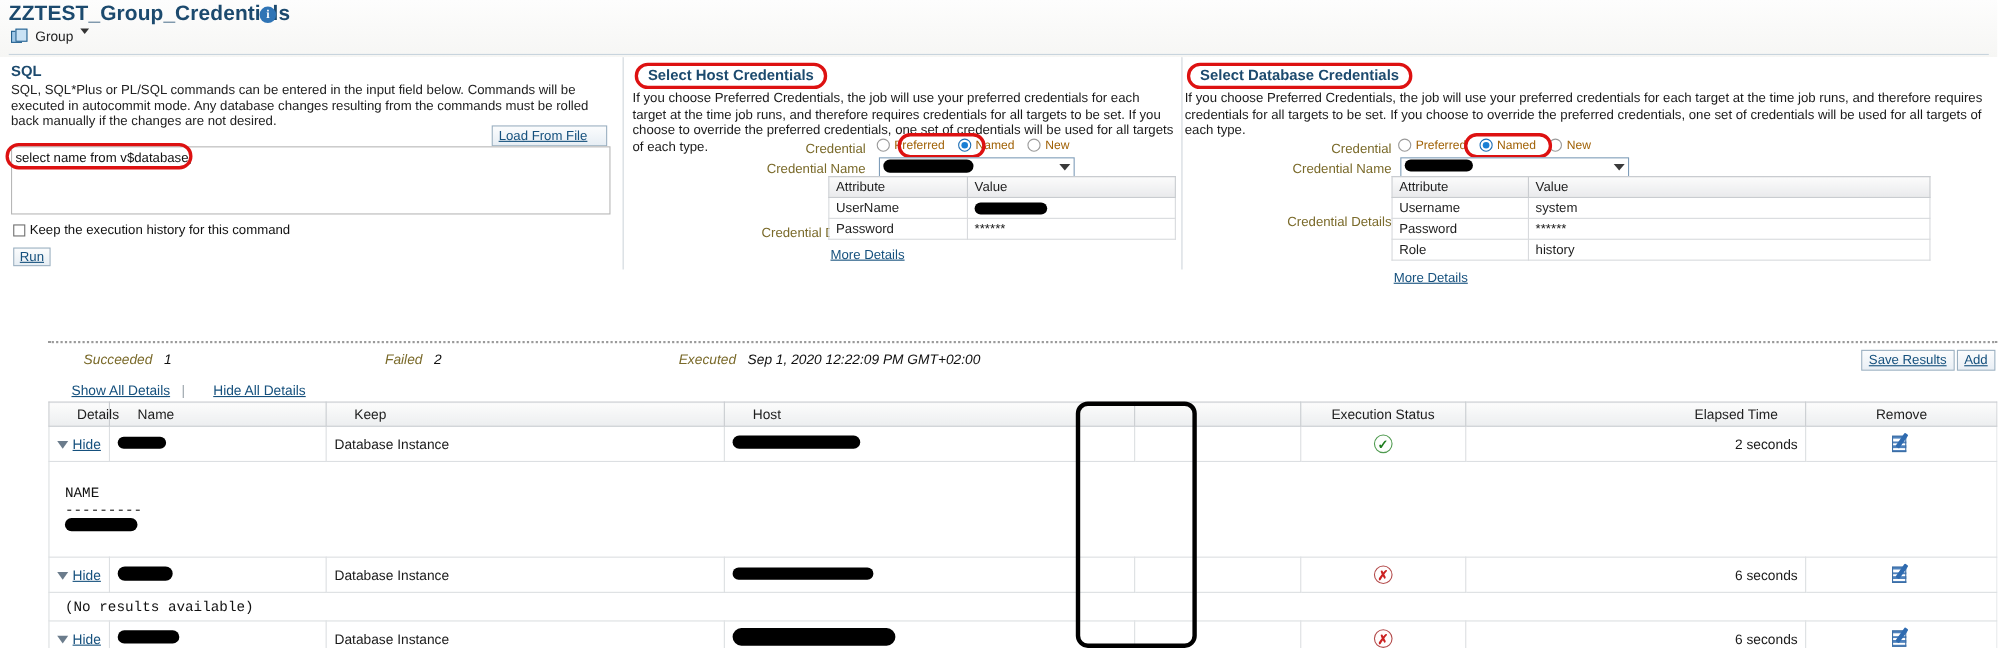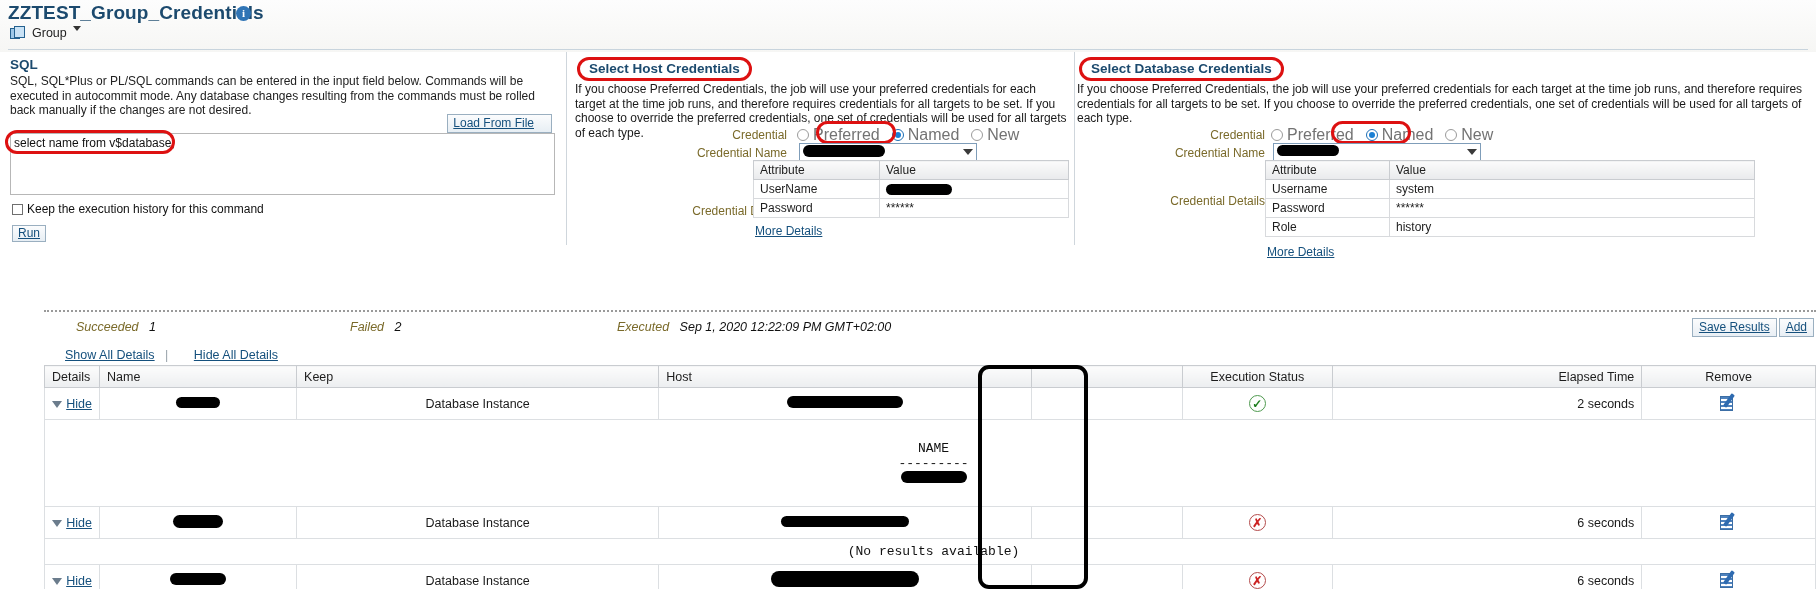--- a/index.html
+++ b/index.html
@@ -108,21 +108,21 @@
   .radio-row { position:absolute; display:flex; align-items:center; gap:4px; }
   .radio {
     width:12px;height:12px;border-radius:50%;border:1px solid #9a9a9a;background:#fff;
     display:inline-block; position:relative;
   }
   .radio.on { border-color:#1f6fb5; background:#fff; }
   .radio.on::after {
     content:""; position:absolute; left:2px; top:2px; width:6px; height:6px;
     border-radius:50%; background:#1a7fd4;
   }
-  .radio-lab { font-size:16px; color:#737373; margin-right:8px; }
+  .radio-lab { font-size:11px; color:#a16207; margin-right:8px; }
   .ring-named {
     position:absolute; border:3px solid #dd1111; border-radius:22px; pointer-events:none;
   }
   .select-box {
     position:absolute; height:18px; border:1px solid #7f9db9; background:#fff;
     display:flex; align-items:center; justify-content:flex-end; padding-right:3px;
   }
   .select-box .arrow {
     width:0;height:0;border-left:5px solid transparent;border-right:5px solid transparent;
     border-top:6px solid #3a3a3a;
@@ -164,28 +164,28 @@
     border:1px solid #9aafc0; padding:1px 6px 2px 6px; cursor:pointer;
   }
 
   .results-table {
     position:absolute; left:44px; top:365px; width:1772px;
     border-collapse:collapse; font-size:12.5px; table-layout:fixed;
   }
   .results-table th {
     background: linear-gradient(to bottom,#fcfcfc,#eceef0);
     border:1px solid #c9ccd0; border-left:none;
-    font-weight:normal; text-align:left; padding:3px 7px; color:#1d1d1d; height:22px;
+    font-weight:normal; text-align:left; padding:3px 25px; color:#1d1d1d; height:22px;
   }
   .results-table th:first-child { border-left:1px solid #c9ccd0; }
   .results-table th.num { text-align:right; }
   .results-table th.ctr { text-align:center; }
   .results-table td {
     border-bottom:1px solid #dcdfe2; border-right:1px solid #dcdfe2;
-    padding:4px 7px; height:32px; vertical-align:middle; background:#fff;text-align:center;
+    padding:4px 7px; height:32px; vertical-align:middle; background:#fff;
   }
   .results-table td:first-child { border-left:1px solid #dcdfe2; }
   .results-table td.num { text-align:right; }
   .results-table td.ctr { text-align:center; }
   .hide-cell { white-space:nowrap; color:#15507d; }
   .tri {
     display:inline-block; width:0;height:0;
     border-left:5px solid transparent;border-right:5px solid transparent;border-top:7px solid #6b7c8c;
     margin-right:4px; vertical-align:middle;
   }

